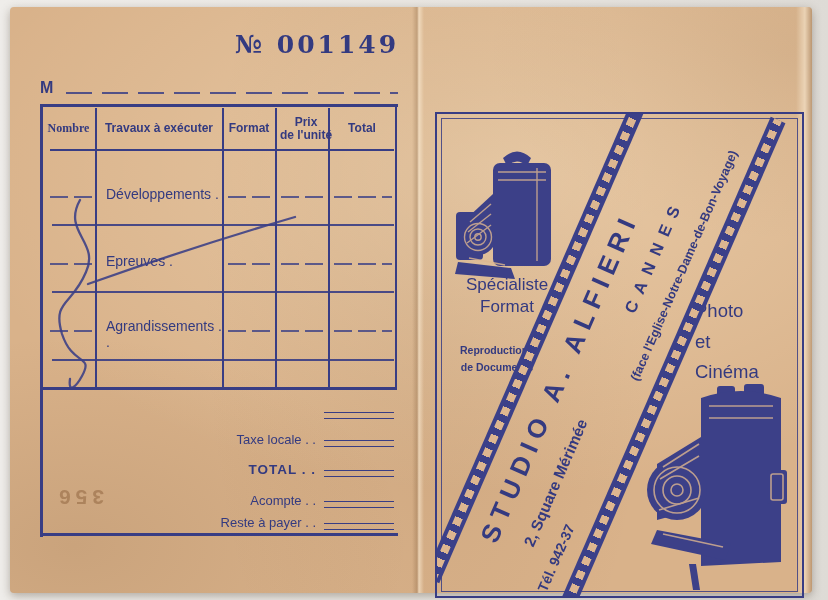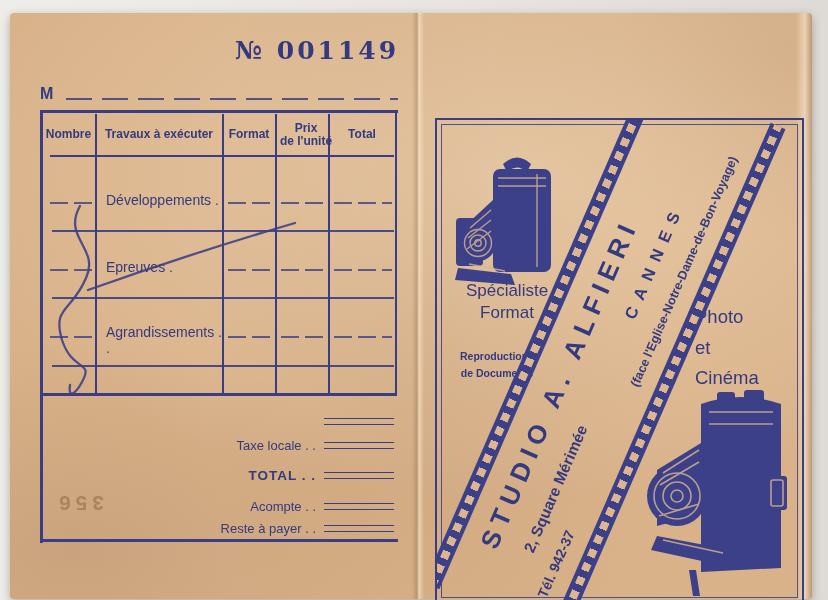--- a/index.html
+++ b/index.html
@@ -1,20 +1,20 @@
 <!DOCTYPE html>
 <html><head>
 <meta charset="utf-8">
 <style>
   html,body{margin:0;padding:0;}
   body{width:828px;height:600px;overflow:hidden;background:#e9e6e1;
        font-family:"Liberation Sans",sans-serif;}
   .scene{position:relative;width:828px;height:600px;
          background:linear-gradient(90deg,#efedea 0%,#e8e5e0 55%,#dedbd6 100%);}
-  .paper{position:absolute;left:10px;top:13px;width:802px;height:586px;
+  .paper{position:absolute;left:10px;top:7px;width:802px;height:586px;
          background-color:#d9b28a;border-radius:4px;
          background-image:
            radial-gradient(900px 520px at 62% 28%, rgba(255,238,208,.38), transparent 62%),
            radial-gradient(480px 300px at 8% 92%, rgba(110,72,38,.14), transparent 70%),
            radial-gradient(420px 260px at 97% 8%, rgba(110,72,38,.10), transparent 72%),
            radial-gradient(300px 700px at 52% 50%, rgba(120,80,45,.10), transparent 75%);
          box-shadow:0 3px 10px rgba(60,45,30,.35);}
   .fold{position:absolute;top:0;bottom:0;width:12px;
         background:linear-gradient(90deg,transparent 0%,rgba(95,60,28,.22) 42%,rgba(255,242,220,.55) 58%,transparent 100%);}
   .flap-edge{position:absolute;top:0;bottom:0;right:0;width:16px;border-radius:0 4px 4px 0;
@@ -37,37 +37,37 @@
   .b-bbot  {left:0;top:429px;width:358px;height:3.2px;}
   .v1{left:55px;top:4px;width:2.2px;height:280px;}
   .v2{left:182px;top:4px;width:2.2px;height:280px;}
   .v3{left:235px;top:4px;width:2.2px;height:280px;}
   .v4{left:288px;top:4px;width:2.2px;height:280px;}
   .h-under{left:10px;top:45px;width:344px;height:2.2px;}
   .r1{left:12px;top:120px;width:342px;height:2px;}
   .r2{left:12px;top:187px;width:342px;height:2px;}
   .r3{left:12px;top:255px;width:342px;height:2px;}
   .hdr{position:absolute;text-align:center;font-weight:bold;font-size:12px;line-height:1.1;}
-  .hdr.nombre{left:2px;top:18px;width:53px;}
+  .hdr.nombre{left:2px;top:18px;width:53px;font-family:Liberation Serif, serif;}
   .hdr.travaux{left:58px;top:18px;width:122px;}
   .hdr.format{left:184px;top:18px;width:50px;}
   .hdr.prix{left:237px;top:12px;width:58px;}
   .hdr.total{left:290px;top:18px;width:64px;}
   .rowlab{position:absolute;left:66px;width:116px;font-size:14px;}
   .rowlab.a{top:82px;} .rowlab.b{top:149px;} .rowlab.c{top:214px;}
   .dash{position:absolute;height:2px;
         background:repeating-linear-gradient(90deg,#3b4086 0 18px,transparent 18px 24px);opacity:.8;}
   .d-n{left:10px;width:42px;}
   .d-f{left:188px;width:44px;}
   .d-p{left:241px;width:44px;}
   .d-t{left:294px;width:58px;}
   .dy1{top:92px;} .dy2{top:159px;} .dy3{top:226px;}
   .scribble{position:absolute;left:0;top:0;pointer-events:none;}
   .trow{position:absolute;left:30px;width:324px;display:flex;justify-content:flex-end;
-        align-items:center;gap:8px;font-size:13px;color:#333a80;}
+        align-items:flex-end;gap:8px;font-size:13px;color:#333a80;}
   .trow .tline{width:70px;height:5px;border-top:1.7px solid #383d84;border-bottom:1.7px solid #383d84;}
   .trow.bold{font-weight:bold;font-size:13.5px;letter-spacing:1px;}
   .preline{position:absolute;left:284px;top:308px;width:70px;height:5px;
            border-top:1.7px solid #383d84;border-bottom:1.7px solid #383d84;}
   .t1{top:328px;} .t2{top:358px;} .t3{top:389px;} .t4{top:411px;}
   .stamp{position:absolute;left:44px;top:478px;transform:rotate(180deg);
          font-weight:bold;font-size:21px;letter-spacing:5px;color:rgba(140,95,58,.5);}
   
   .panel{position:absolute;left:425px;top:60px;width:365px;height:482px;
          border:2.6px solid #383d84;overflow:hidden;margin-top:45px;}

